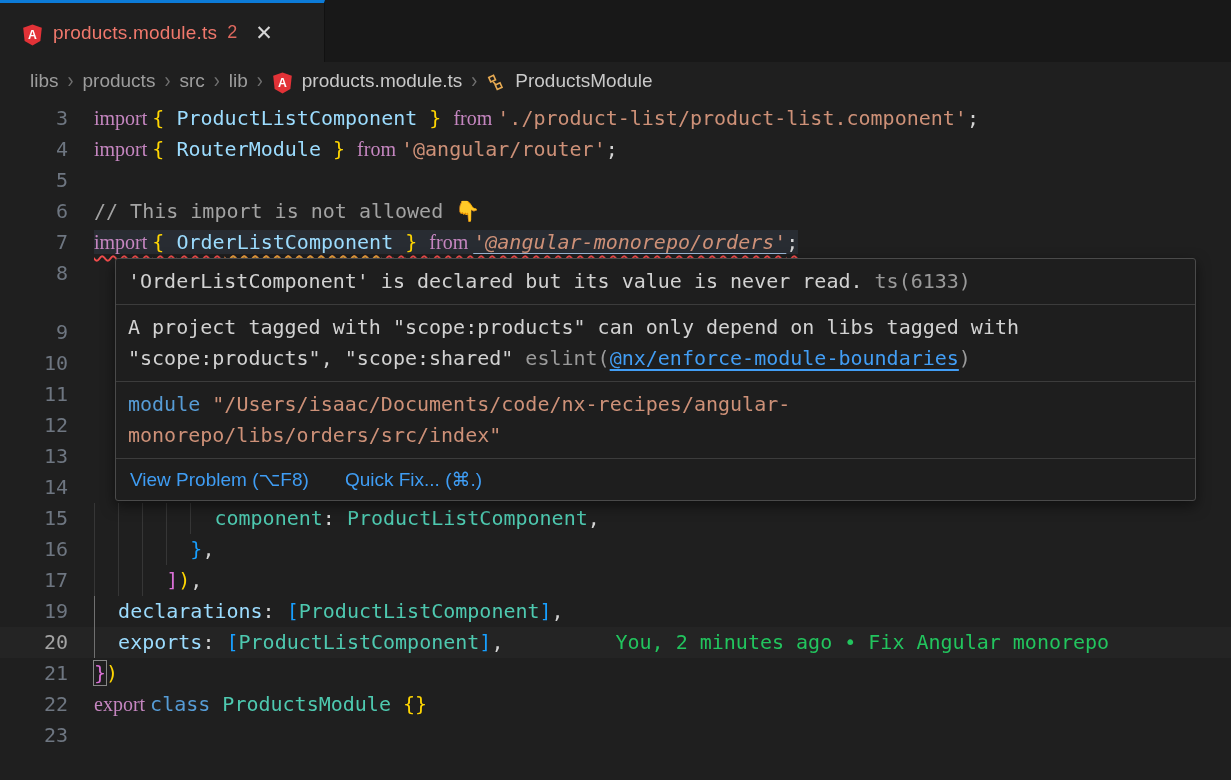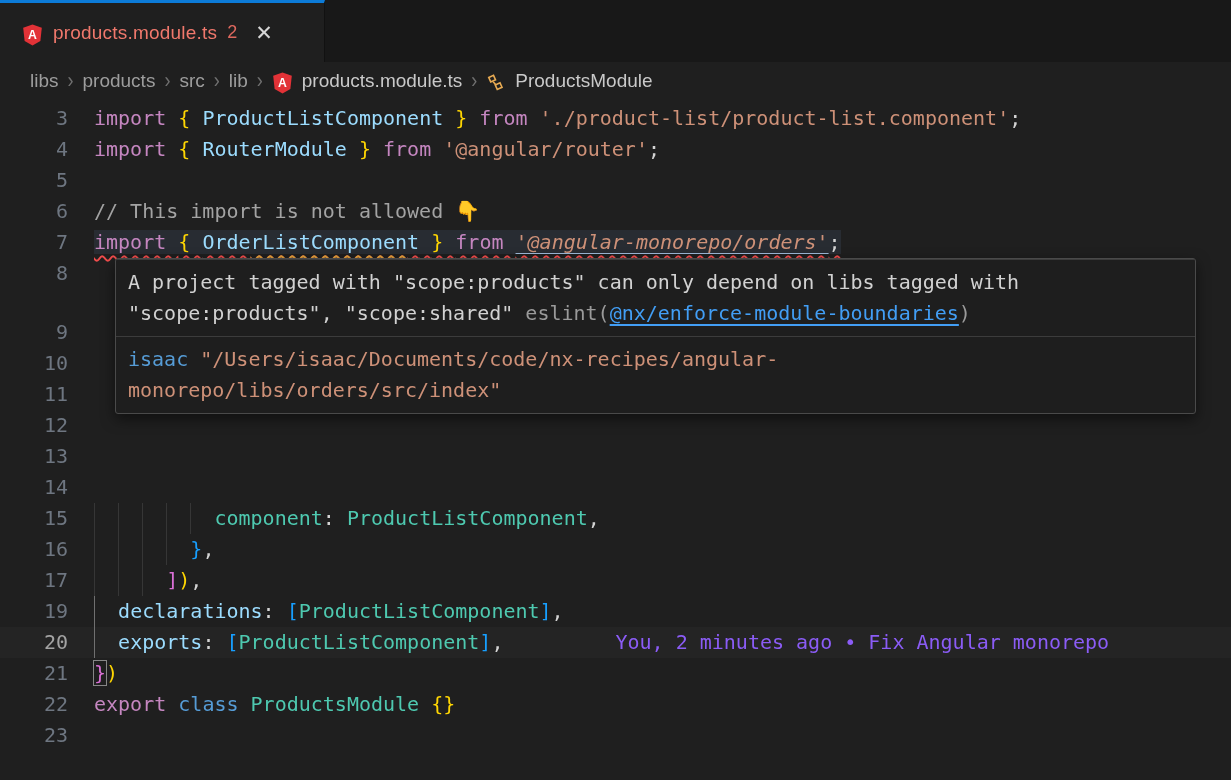--- a/index.html
+++ b/index.html
@@ -32,36 +32,36 @@
   .editor{position:relative;font-family:"DejaVu Sans Mono","Liberation Mono",monospace;font-size:20px;padding-top:3px;}
   .line{display:flex;height:31px;line-height:31px;white-space:pre;}
   .line.active{background:#242424;}
   .lnum{width:68px;flex:none;text-align:right;color:#6e7681;user-select:none;cursor:pointer;}
   .line.active .lnum{color:#a3a3a3;}
   .lbody{margin-left:26px;position:relative;flex:1;}
   .guide{position:absolute;top:0;bottom:0;width:1px;background:#363636;}
   .guide.on{background:#707070;}
   .spacer{height:28px;}
   
-  .c-kw{color:#C586C0;} .c-kw2{color:#569CD6;} .c-type{color:#4EC9B0;}
+  .c-kw{color:#C586C0;font-family:Liberation Serif, serif;} .c-kw2{color:#569CD6;} .c-type{color:#4EC9B0;}
   .c-var{color:#9CDCFE;} .c-str{color:#CE9178;} .c-com{color:#a3a3a3;}
   .c-pun{color:#D4D4D4;} .c-b1{color:#FFD602;} .c-b2{color:#DA70D6;}
   .c-b3{color:#179FFF;} .c-emoji{color:#ffc83d;}
   .sqr{
     background:rgba(99,134,175,.13);
     text-decoration:underline wavy #F14C4C;
     text-decoration-thickness:1.5px;text-underline-offset:6px;text-decoration-skip-ink:none;
   }
   .sqo{
     text-decoration:underline wavy #E2A53A;
     text-decoration-thickness:1.5px;text-underline-offset:6px;text-decoration-skip-ink:none;
   }
   .usolid{text-decoration:underline solid #9db9d8;text-decoration-thickness:1.2px;text-underline-offset:4px;font-style:italic;}
   .bm{outline:1px solid #878787;outline-offset:0;}
-  .blame{color:#8b5cf6;padding-left:112px;}
+  .blame{color:#22c55e;padding-left:112px;}
   
   .hover{
     position:absolute;left:115px;top:258px;width:1081px;box-sizing:border-box;
     background:#1e1e1e;border:1px solid #4a4a4a;border-radius:3px;
     box-shadow:0 5px 14px rgba(0,0,0,.5);z-index:5;
     font-family:"DejaVu Sans Mono","Liberation Mono",monospace;font-size:20px;color:#d2d2d2;
   }
   .hrow{padding:7px 12px;line-height:31px;white-space:pre-wrap;}
   .hrow.sep{border-top:1px solid #3c3c3c;}
   .c-dim{color:#9a9a9a;}
@@ -135,16 +135,21 @@
     <div class="line"><div class="lnum">17</div><div class="lbody"><span class="guide" style="left: calc(0ch);"></span><span class="guide" style="left: calc(2ch);"></span><span class="guide" style="left: calc(4ch);"></span><span class="c-pun">      </span><span class="c-b2">]</span><span class="c-b1">)</span><span class="c-pun">,</span></div></div>
     <div class="line"><div class="lnum">19</div><div class="lbody"><span class="guide on" style="left: calc(0ch);"></span><span class="c-pun">  </span><span class="c-var">declarations</span><span class="c-pun">: </span><span class="c-b3">[</span><span class="c-type">ProductListComponent</span><span class="c-b3">]</span><span class="c-pun">,</span></div></div>
     <div class="line active"><div class="lnum">20</div><div class="lbody"><span class="guide on" style="left: calc(0ch);"></span><span class="c-pun">  </span><span class="c-var">exports</span><span class="c-pun">: </span><span class="c-b3">[</span><span class="c-type">ProductListComponent</span><span class="c-b3">]</span><span class="c-pun">,</span><span class="blame">You, 2 minutes ago • Fix Angular monorepo</span></div></div>
     <div class="line"><div class="lnum">21</div><div class="lbody"><span class="c-b2 bm">}</span><span class="c-b1">)</span></div></div>
     <div class="line"><div class="lnum">22</div><div class="lbody"><span class="c-kw">export </span><span class="c-kw2">class </span><span class="c-type">ProductsModule </span><span class="c-b1">{}</span></div></div>
     <div class="line"><div class="lnum">23</div><div class="lbody"></div></div>
   </div>
 
 <div class="hover">
   <div>
+      <div class="hrow"><span>'OrderListComponent' is declared but its value is never read. </span><span class="c-dim">ts(6133)</span></div>
       <div class="hrow sep"><span>A project tagged with "scope:products" can only depend on libs tagged with "scope:products", "scope:shared" </span><span class="c-dim">eslint(</span><span class="c-link">@nx/enforce-module-boundaries</span><span class="c-dim">)</span></div>
-      <div class="hrow sep"><span class="c-kw2">isaac </span><span class="c-str">"/Users/isaac/Documents/code/nx-recipes/angular-</span><br><span class="c-str">monorepo/libs/orders/src/index"</span></div>
+      <div class="hrow sep"><span class="c-kw2">module </span><span class="c-str">"/Users/isaac/Documents/code/nx-recipes/angular-</span><br><span class="c-str">monorepo/libs/orders/src/index"</span></div>
+    </div>
+  <div class="hactions">
+      <span class="haction">View Problem (⌥F8)</span>
+      <span class="haction">Quick Fix... (⌘.)</span>
     </div>
 </div>
 
 </body></html>

